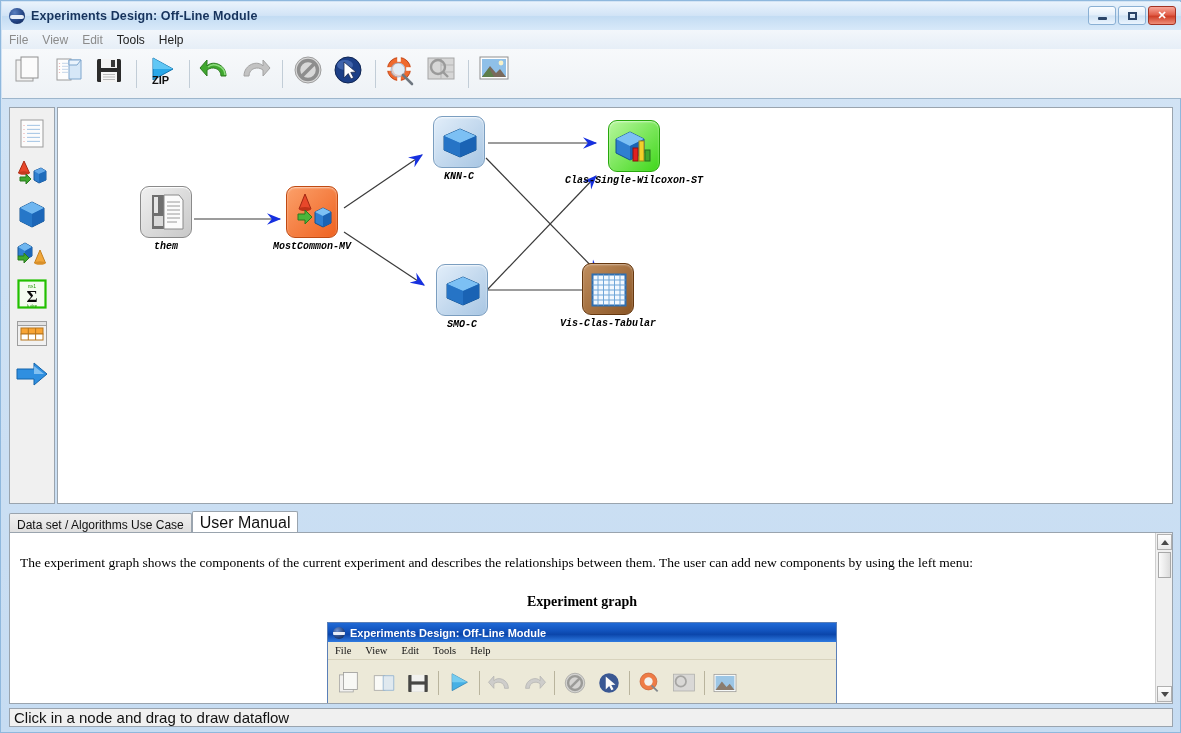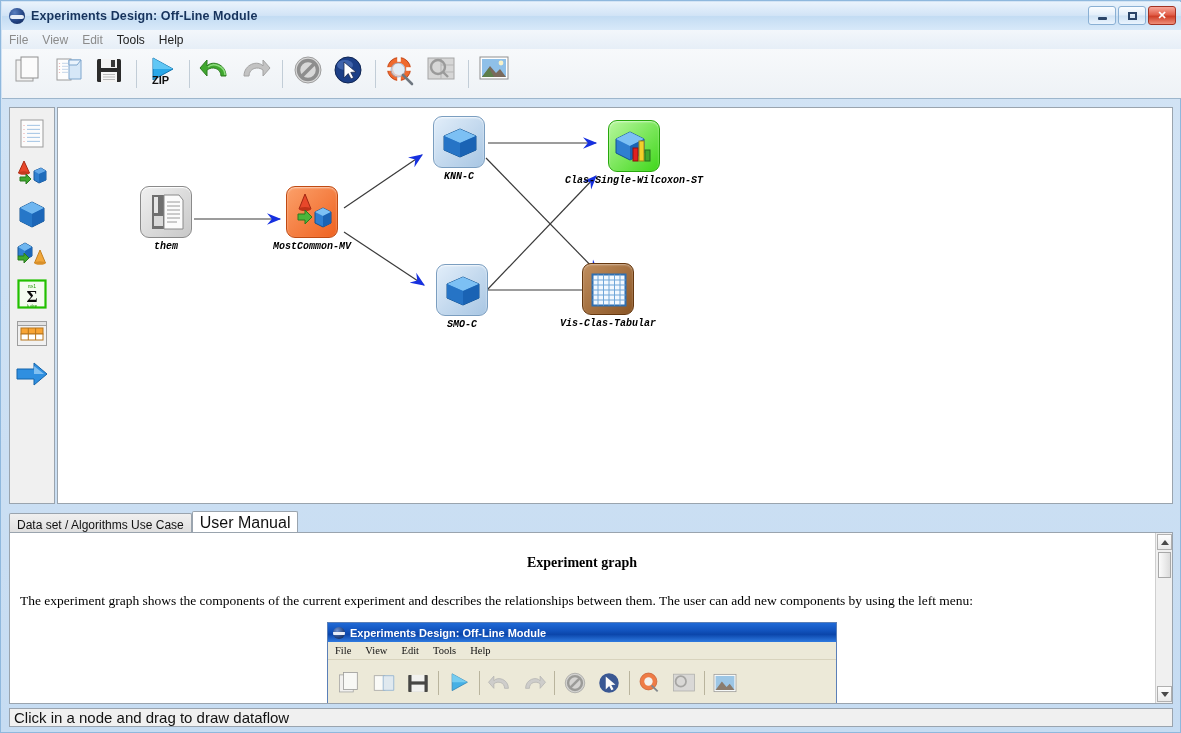--- a/index.html
+++ b/index.html
@@ -551,22 +551,22 @@
     <div class="tab">
         <span>Data set / Algorithms Use Case</span>
       </div>
     <div class="tab active">
         <span>User Manual</span>
       </div>
   </div>
 
   <div id="manual">
     <div id="manual-body">
+      <div id="manual-para">The experiment graph shows the components of the current experiment and describes the relationships between them. The user can add new components by using the left menu:</div>
       <div id="manual-heading">Experiment graph</div>
-      <div id="manual-para">The experiment graph shows the components of the current experiment and describes the relationships between them. The user can add new components by using the left menu:</div>
 
       <div id="embed">
         <div id="embed-title">
           <div id="embed-ico"></div>
           <span>Experiments Design: Off-Line Module</span>
         </div>
         <div id="embed-menu">
           <div>File</div>
           <div>View</div>
           <div>Edit</div>

